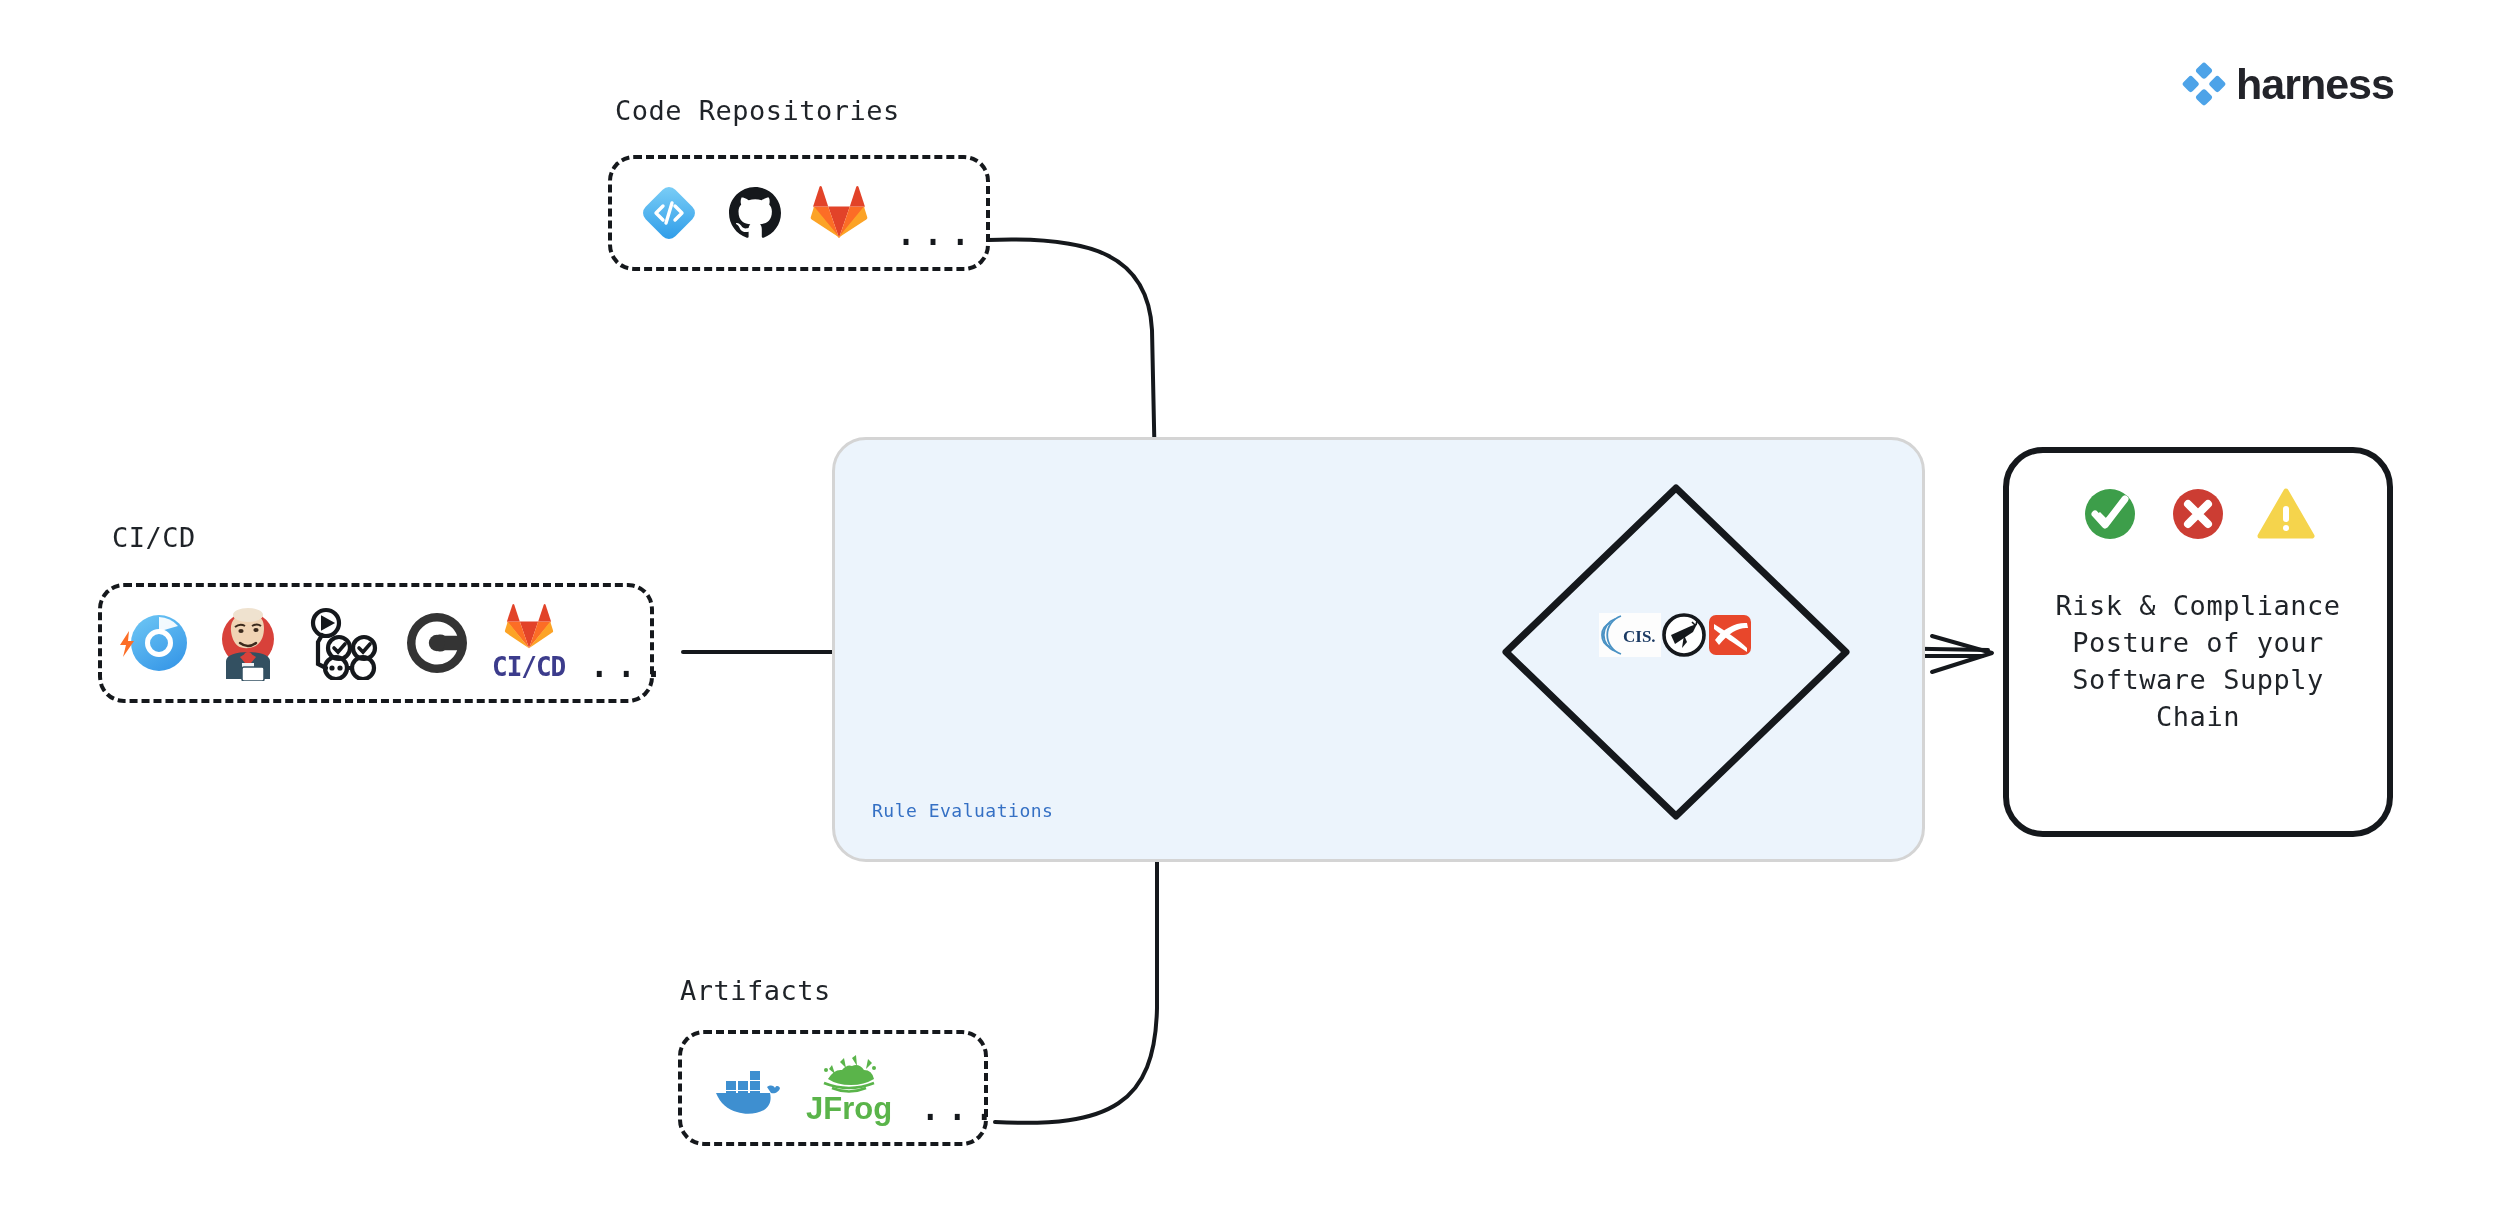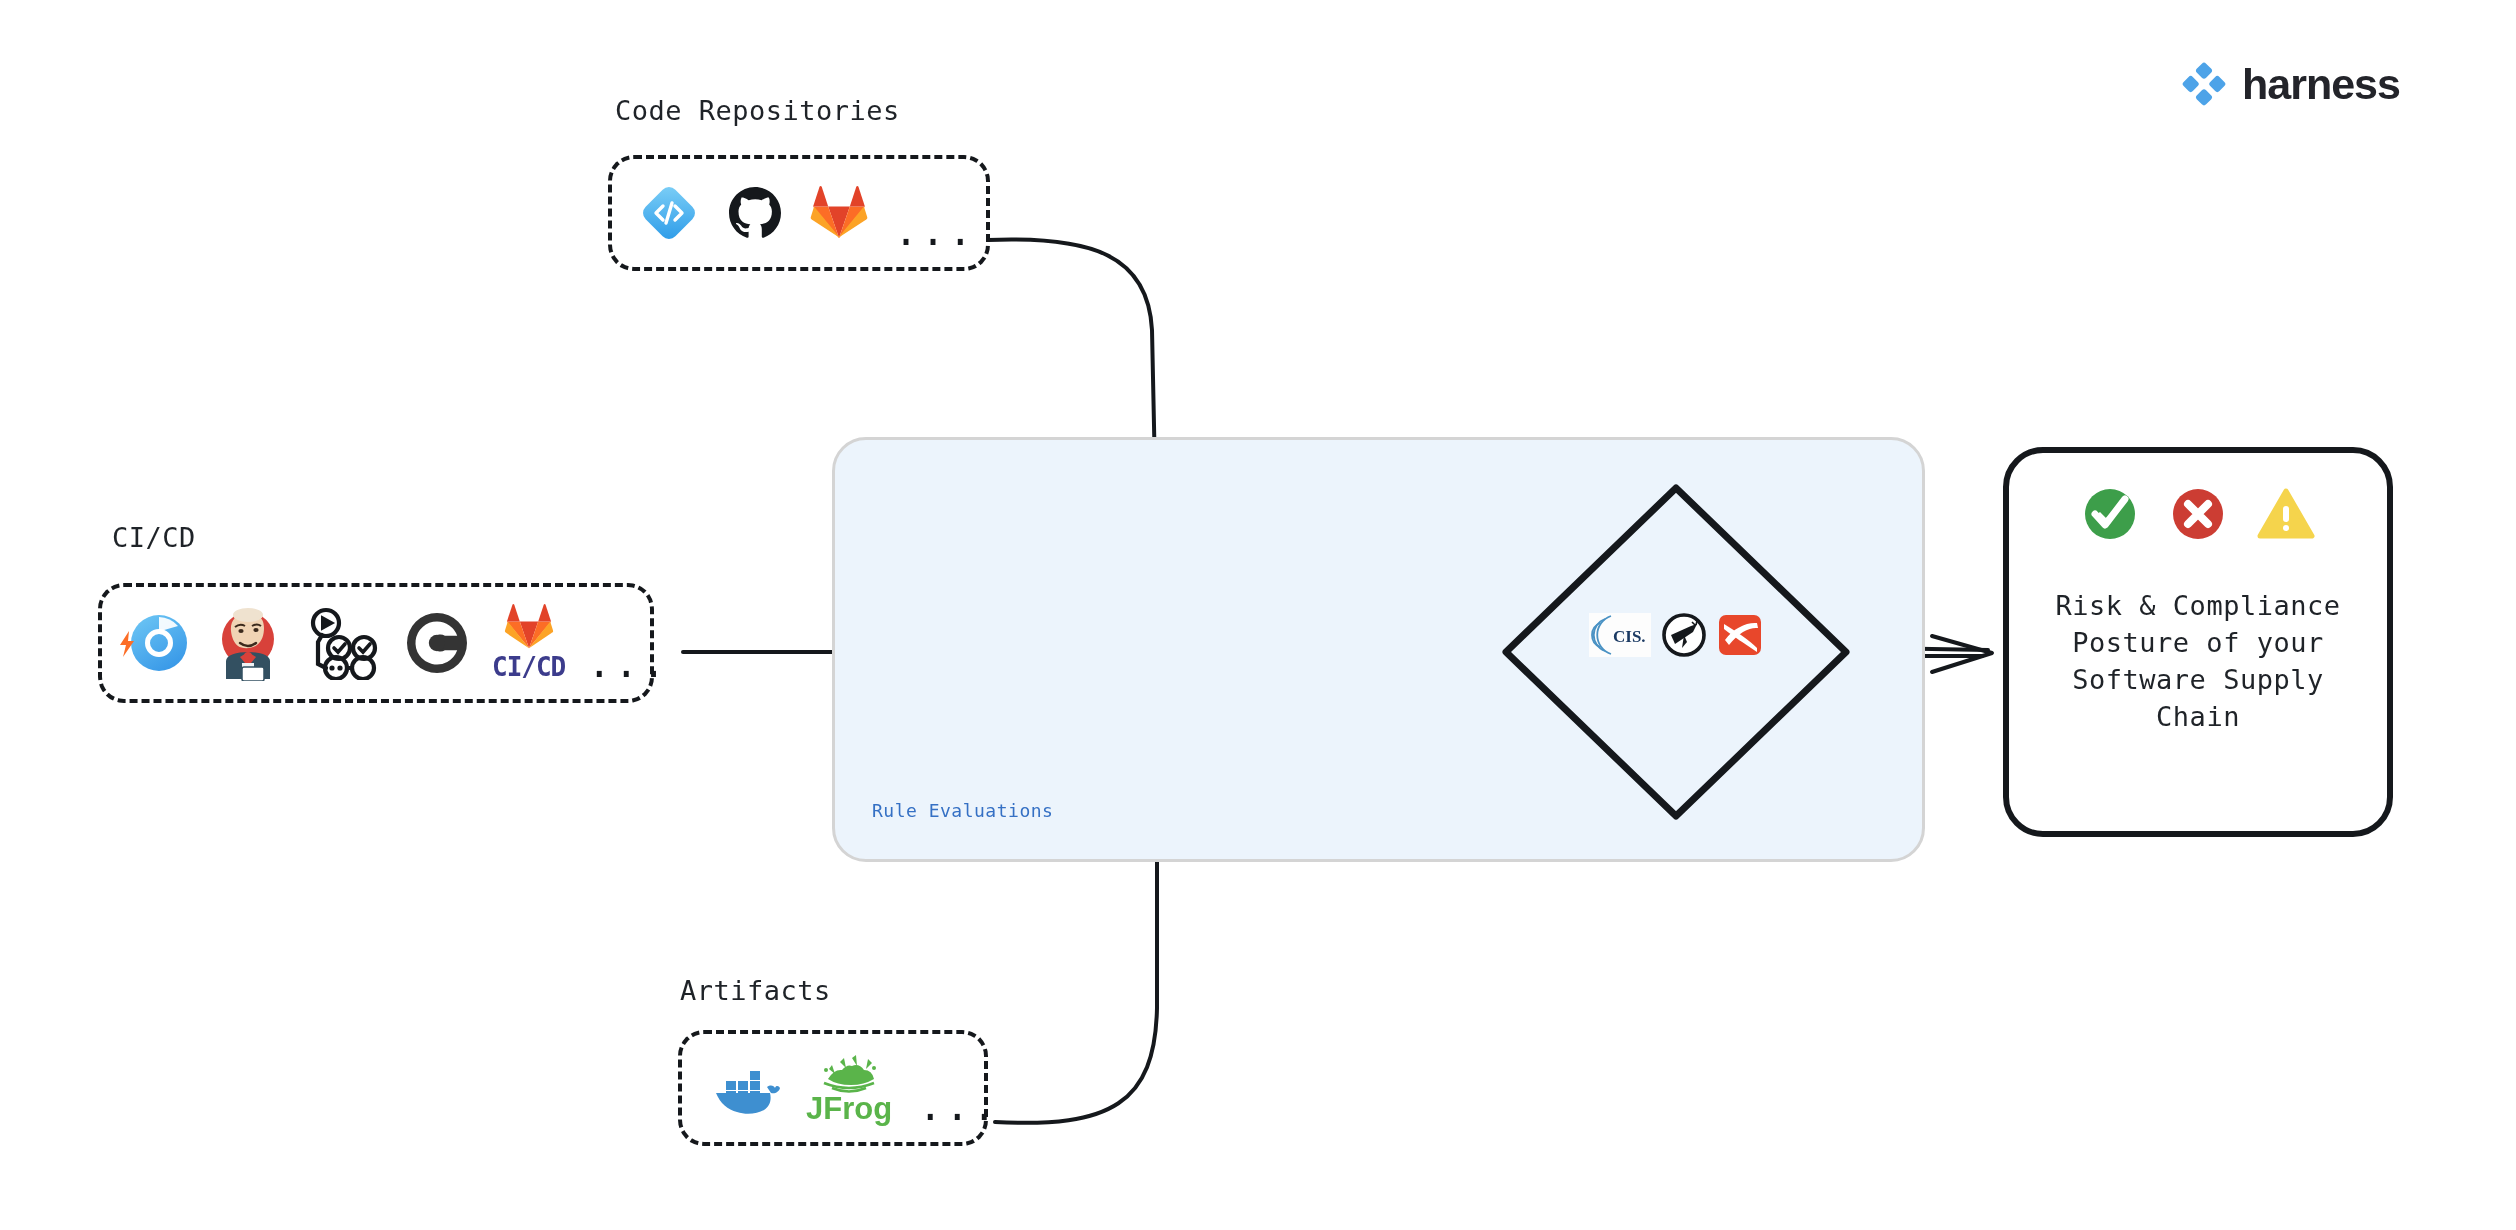--- a/index.html
+++ b/index.html
@@ -13,21 +13,21 @@
     height: 1230px;
     background: #ffffff;
     font-family: "DejaVu Sans Mono", "Liberation Mono", monospace;
     overflow: hidden;
   }
   .abs { position: absolute; }
 
   
   #harness-logo {
     left: 2182px; top: 62px;
-    display: flex; align-items: center; gap: 16px;
+    display: flex; align-items: center; gap: 10px;
   }
   #harness-logo .mark { width: 44px; height: 44px; }
   #harness-logo .wordmark {
     font-family: "Liberation Sans", sans-serif;
     font-size: 43px;
     font-weight: 700;
     color: #23242a;
     letter-spacing: -1px;
     line-height: 1;
   }
@@ -105,21 +105,21 @@
   }
   #diamond-content .text {
     font-size: 27px;
     line-height: 36px;
     color: #1f2328;
     white-space: pre-line;
     letter-spacing: 0.5px;
   }
   #standards-logos {
     display: flex; align-items: center; justify-content: center;
-    gap: 10px; margin-top: 8px;
+    margin-top: 8px;
   }
 
   
   #output-box {
     left: 2003px; top: 447px;
     width: 390px; height: 390px;
     border: 6px solid #15181c;
     border-radius: 40px;
     box-sizing: border-box;
     display: flex;

